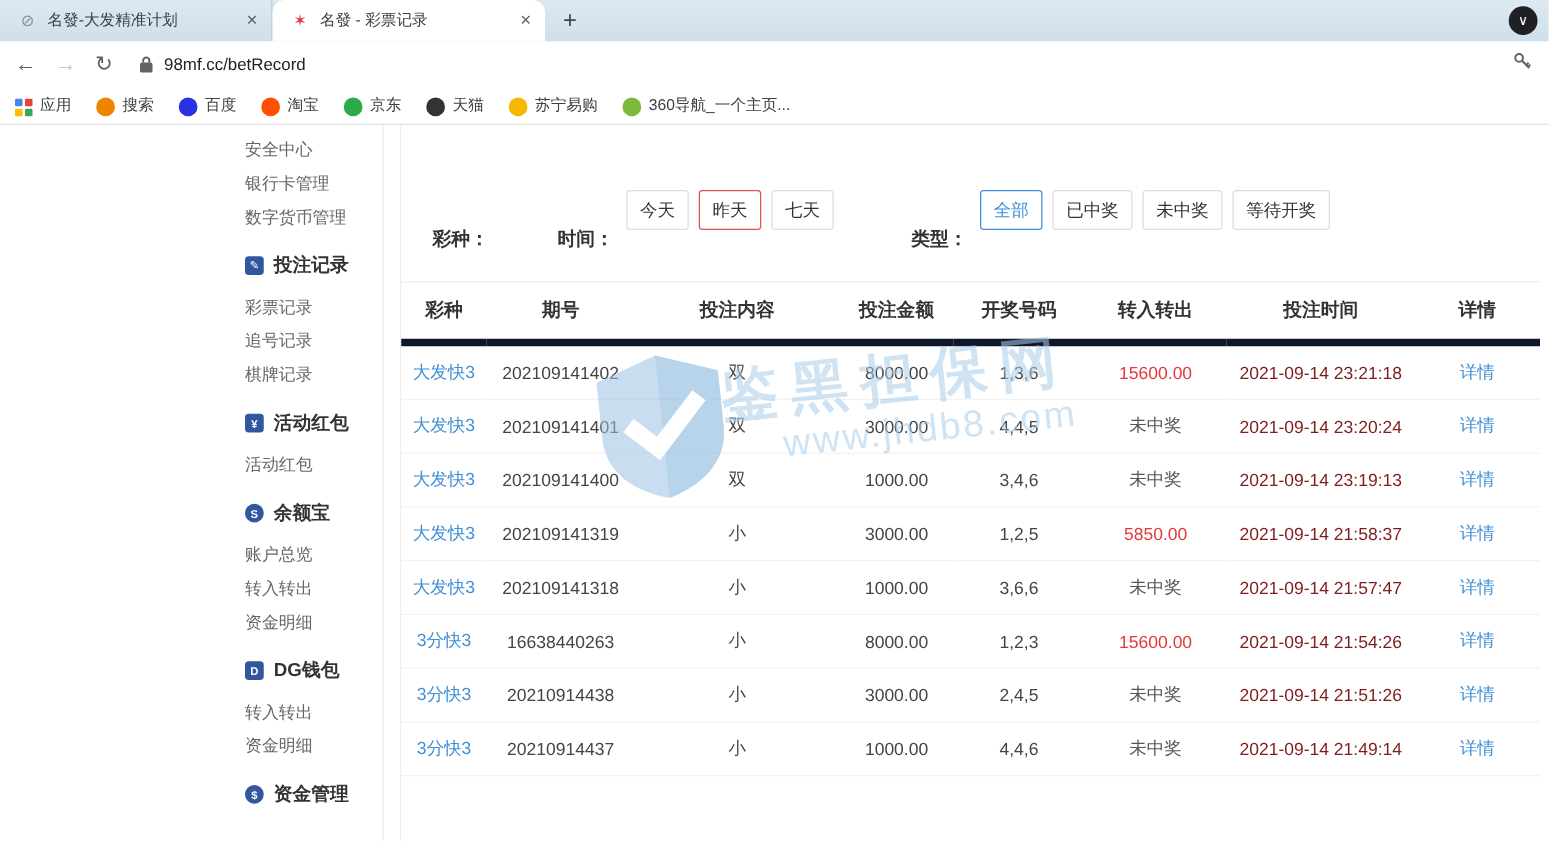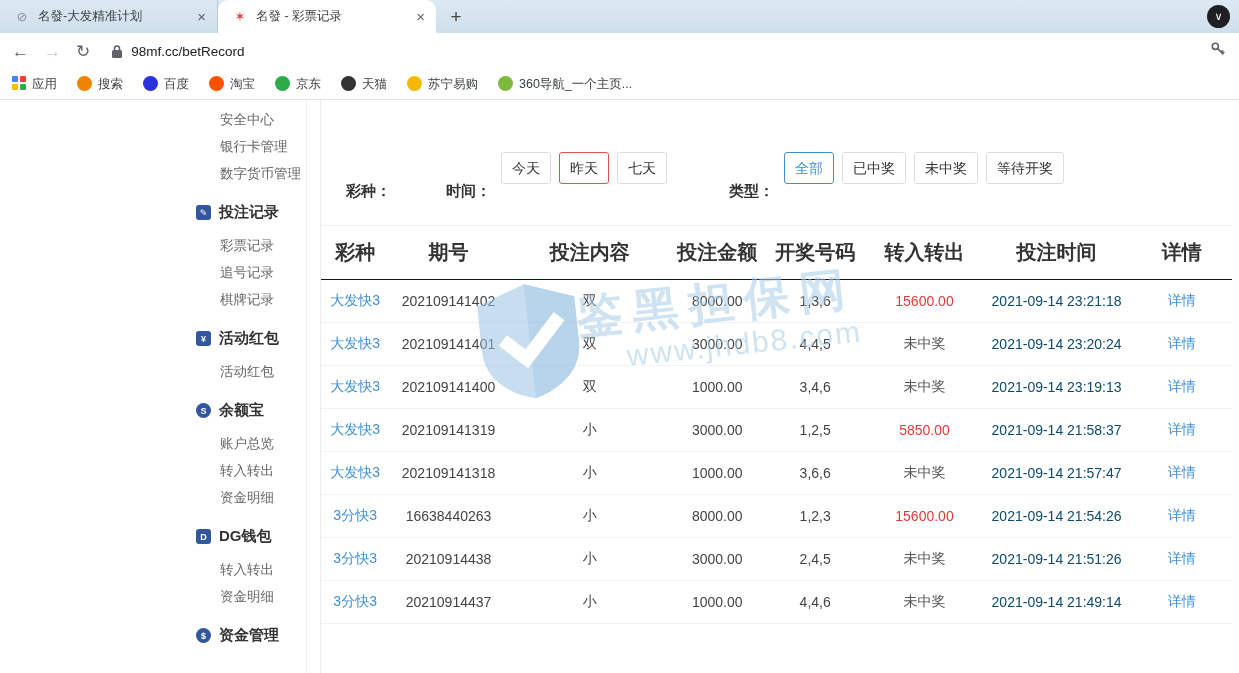--- a/index.html
+++ b/index.html
@@ -24,55 +24,55 @@
   .f2 { color:#e23b3b; }
   .new-tab { width:28px; height:26px; margin:0 0 3px 6px; display:flex; align-items:center; justify-content:center; font-size:19px; color:#444; cursor:pointer; }
   .media-circle { position:absolute; right:9px; top:5px; width:23px; height:23px; border-radius:50%; background:#1f2023; color:#fff; display:flex; align-items:center; justify-content:center; font-size:11px; cursor:pointer; }
   .navbar { height:36px; display:flex; align-items:center; padding:0 12px; gap:15px; background:#fff; }
   .nav-icon { font-size:17px; color:#5f6368; cursor:pointer; line-height:1; }
   .nav-icon.disabled { color:#c6c9cd; }
   .url-group { display:flex; align-items:center; gap:8px; margin-left:6px; }
   .url-text { font-size:13.5px; color:#202124; }
   .key-wrap { margin-left:auto; cursor:pointer; }
   .bookmarks { height:31px; border-bottom:1px solid #e4e4e4; display:flex; align-items:center; padding:0 12px; gap:20px; font-size:12.5px; color:#3c4043; background:#fff; }
-  .bookmark { display:flex; align-items:flex-start; gap:6px; cursor:pointer; white-space:nowrap; }
+  .bookmark { display:flex; align-items:flex-end; gap:6px; cursor:pointer; white-space:nowrap; }
   .bm-icon { width:15px; height:15px; border-radius:50%; flex:0 0 auto; }
   .bm-icon.apps-grid { display:grid; grid-template-columns:6px 6px; gap:2px; border-radius:0; background:transparent !important; width:14px; height:14px; }
   .bm-icon.apps-grid i { width:6px; height:6px; border-radius:1px; display:block; }
   .bm-icon.apps-grid i:nth-child(1){ background:#4285f4; }
   .bm-icon.apps-grid i:nth-child(2){ background:#ea4335; }
   .bm-icon.apps-grid i:nth-child(3){ background:#fbbc05; }
   .bm-icon.apps-grid i:nth-child(4){ background:#34a853; }
   
   .page { position:absolute; top:100px; left:0; right:0; bottom:0; background:#fff; overflow:hidden; }
   .sidebar { position:absolute; left:160px; top:0; width:147px; height:100%; border-right:1px solid #ededed; padding:6px 0 0 36px; }
-  .side-item { font-size:13.5px; color:#666; line-height:27px; cursor:pointer;margin-left:24px; }
+  .side-item { font-size:13.5px; color:#666; line-height:27px; cursor:pointer; }
   .side-header { display:flex; align-items:center; gap:8px; font-size:15px; font-weight:bold; color:#333; margin:16px 0 10px; cursor:pointer; }
   .side-icon { width:15px; height:15px; border-radius:3px; background:#33579e; color:#fff; font-size:9px; display:inline-flex; align-items:center; justify-content:center; flex:0 0 auto; }
   .side-icon[data-name="yuebao-icon"], .side-icon[data-name="funds-icon"] { border-radius:50%; }
   .main { position:absolute; left:320px; top:0; width:912px; height:100%; border-left:1px solid #ededed; }
   
   .filter-bar { display:flex; align-items:center; padding:34px 0 24px 25px; }
   .flabel { font-size:15px; font-weight:bold; color:#333; white-space:nowrap;margin-top:48px; }
   .select { width:110px; height:34px; border:1px solid #dcdcdc; border-radius:3px; display:flex; align-items:center; justify-content:space-between; padding:0 10px 0 16px; margin-left:8px; font-size:14px; color:#888; cursor:pointer; background:#fff; }
   .caret { color:#999; font-size:11px; }
   .flabel.time { margin-left:55px; }
   .flabel.type { margin-left:62px; }
   .btn-group { display:flex; gap:8px; margin-left:10px; }
   .pill { min-width:46px; height:32px; line-height:30px; border:1px solid #ddd; border-radius:3px; text-align:center; font-size:14px; color:#333; padding:0 10px; background:#fff; cursor:pointer; white-space:nowrap; }
   .pill.sel-red { border-color:var(--sel-red); }
   .pill.sel-blue { border-color:var(--accent); color:var(--accent); }
   
   .bet-table { width:100%; border-collapse:collapse; table-layout:fixed; }
-  .bet-table th { font-size:20px; font-weight:bold; color:#333; padding:13px 0; border-top:1px solid #f0f0f0; border-bottom:1px solid #0f172a; text-align:center; }
+  .bet-table th { font-size:15px; font-weight:bold; color:#333; padding:13px 0; border-top:1px solid #f0f0f0; border-bottom:6px solid #0f172a; text-align:center; }
   .bet-table td { font-size:14px; color:#444; text-align:center; padding:12px 0; border-bottom:1px solid #f2f2f2; white-space:nowrap; overflow:hidden; }
   td.cell-lottery { color:var(--accent); cursor:pointer; }
   td.cell-status { color:#555; }
   td.cell-status.won { color:var(--red); }
-  td.cell-time { color:#0c4a6e; }
+  td.cell-time { color:#7f1d1d; }
   .detail-link { color:var(--accent); cursor:pointer; }
   
   .table-footer { display:flex; align-items:center; padding:14px 0 0 25px; font-size:14px; color:#333; }
   
   .watermark { position:absolute; left:468px; top:165px; display:flex; align-items:center; transform:rotate(-6deg); opacity:0.55; pointer-events:none; z-index:5; }
   .wm-text { margin-left:-12px; color:var(--wm); }
   .wm-title { font-size:46px; font-weight:bold; letter-spacing:10px; line-height:1.1; }
   .wm-url { font-size:30px; margin-top:2px; margin-left:46px; letter-spacing:2px; }
 </style>
 </head>

